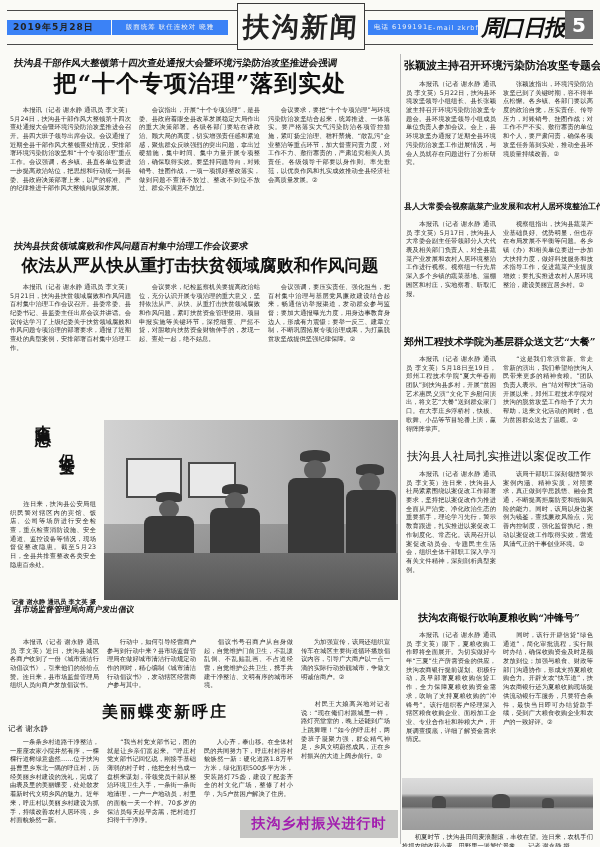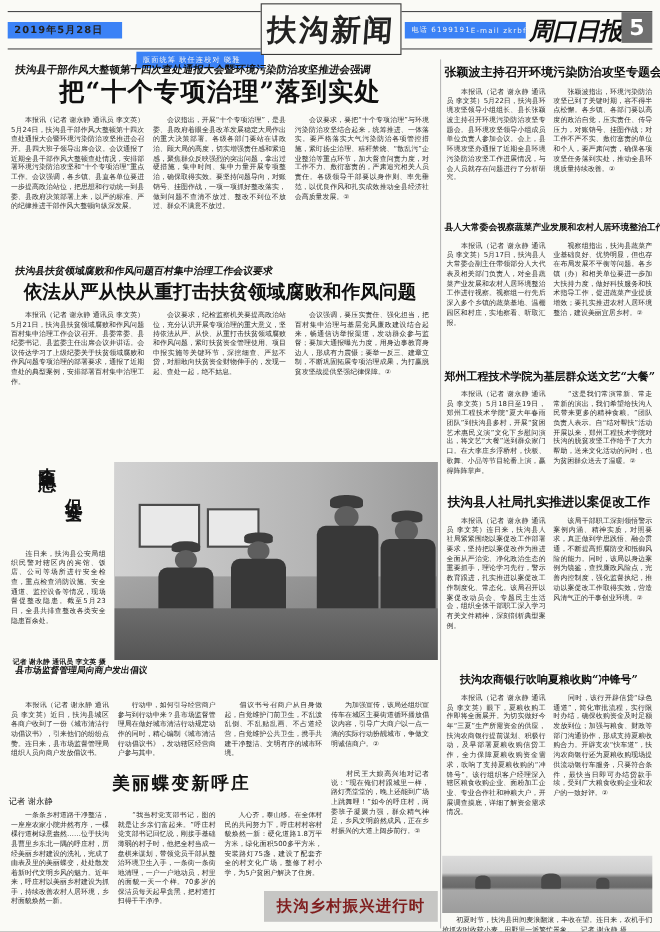--- a/index.html
+++ b/index.html
@@ -24,21 +24,21 @@
   .headline { position:absolute; text-align:center; font-family:"DejaVu Serif", serif; color:#101010;
            white-space:nowrap; }
   .col { position:absolute; font-size:6.3px; line-height:1.38; text-align:justify; color:#2c2c2c;
            overflow:hidden; }
   .byline { position:absolute; font-size:7.5px; text-align:left; color:#222; }
   .vtitle { position:absolute; writing-mode:vertical-rl; text-orientation:upright; font-size:16px;
            font-weight:bold; letter-spacing:3px; font-family:"DejaVu Serif", serif; color:#111; }
   .credit { position:absolute; font-size:6.3px; font-weight:bold; color:#1a1a1a; text-align:right; }
   .banner { position:absolute; left:240px; top:810px; width:158px; height:28px; background:#c6c6c4;
            display:flex; align-items:center; justify-content:center; font-size:14px; font-weight:bold;
-           color:#7f1d1d; letter-spacing:1px; }
+           color:#a21caf; letter-spacing:1px; }
   
   .photo1 { position:absolute; left:104px; top:420px; width:294px; height:180px; overflow:hidden;
            background:linear-gradient(160deg,#c7c7c7 0%,#a7a7a7 35%,#8b8b8b 70%,#777 100%); }
   .ph1-wall { position:absolute; left:0; top:0; width:100%; height:58%;
            background:linear-gradient(90deg,#d2d2d2,#b5b5b5 60%,#9a9a9a); }
   .ph1-screen { position:absolute; background:#e9e9e9; border:2px solid #4b4b4b; }
   .ph1-desk { position:absolute; left:0; bottom:0; width:100%; height:26%;
            background:linear-gradient(#6d6d6d,#555); }
   .ph1-head { position:absolute; background:#5e5e5e; border-radius:50%; }
   .ph1-cap  { position:absolute; background:#3c3c3c; border-radius:45% 45% 20% 20%; }
@@ -52,21 +52,21 @@
 <body>
 
 <div class="page">
 
   <div class="hline" style="left:7px; top:10px; width:586px;"></div>
   <div class="hline" style="left:7px; top:44px; width:586px;"></div>
 
   <div class="gbar" style="left:7px; top:20px; width:104px;">
     <span class="datebar">2019年5月28日</span>
   </div>
-  <div class="gbar" style="left:124px; top:20px; width:116px; justify-content:flex-start;margin-top:27px;">
+  <div class="gbar" style="left:112px; top:20px; width:116px; justify-content:center;">
     <span class="w">版面统筹 耿任连</span>
     <span class="w">校对 晓雅</span>
   </div>
   <div class="gbar" style="left:368px; top:20px; width:110px; justify-content:space-between;">
     <span class="w">电话 6199191</span>
     <span class="w">E-mail zkrbfgxw@181.com</span>
   </div>
 
   <div class="section-box">
     <span class="section-title">扶沟新闻</span>
@@ -132,21 +132,21 @@
   <div class="col" style="left:503px; top:80px; width:90px; height:114px;">　　张颖波指出，环境污染防治攻坚已到了关键时期，容不得半点松懈。各乡镇、各部门要以高度的政治自觉，压实责任、传导压力，对账销号、挂图作战；对工作不严不实、敷衍塞责的单位和个人，要严肃问责，确保各项攻坚任务落到实处，推动全县环境质量持续改善。②</div>
 
   <div class="headline" style="left:404px; top:201px; width:190px; font-size:8px; font-weight:700;">县人大常委会视察蔬菜产业发展和农村人居环境整治工作</div>
   <div class="col" style="left:406px; top:220px; width:90px; height:106px;">　　本报讯（记者 谢永静 通讯员 李文英）5月17日，扶沟县人大常委会副主任带领部分人大代表及相关部门负责人，对全县蔬菜产业发展和农村人居环境整治工作进行视察。视察组一行先后深入多个乡镇的蔬菜基地、温棚园区和村庄，实地察看、听取汇报。</div>
   <div class="col" style="left:503px; top:220px; width:90px; height:106px;">　　视察组指出，扶沟县蔬菜产业基础良好、优势明显，但也存在布局发展不平衡等问题。各乡镇（办）和相关单位要进一步加大扶持力度，做好科技服务和技术指导工作，促进蔬菜产业提质增效；要扎实推进农村人居环境整治，建设美丽宜居乡村。②</div>
 
   <div class="headline" style="left:404px; top:335px; width:190px; font-size:10px; font-weight:700;">郑州工程技术学院为基层群众送文艺“大餐”</div>
   <div class="col" style="left:406px; top:355px; width:90px; height:84px;">　　本报讯（记者 谢永静 通讯员 李文英）5月18日至19日，郑州工程技术学院“夏大年春雨团队”到扶沟县多村，开展“贫困艺术惠民义演”文化下乡慰问演出，将文艺“大餐”送到群众家门口。在大李庄乡浮桥村，快板、歌舞、小品等节目轮番上演，赢得阵阵掌声。</div>
   <div class="col" style="left:503px; top:355px; width:90px; height:84px;">　　“这是我们常演常新、常走常新的演出，我们希望给扶沟人民带来更多的精神食粮。”团队负责人表示。自“结对帮扶”活动开展以来，郑州工程技术学院对扶沟的脱贫攻坚工作给予了大力帮助，送来文化活动的同时，也为贫困群众送去了温暖。②</div>
 
-  <div class="headline" style="left:404px; top:449px; width:190px; font-size:11.5px; font-weight:700;">扶沟县人社局扎实推进以案促改工作</div>
+  <div class="headline" style="left:404px; top:449px; width:190px; font-size:11.5px; font-weight:400;">扶沟县人社局扎实推进以案促改工作</div>
   <div class="col" style="left:406px; top:470px; width:90px; height:130px;">　　本报讯（记者 谢永静 通讯员 李文英）连日来，扶沟县人社局紧紧围绕以案促改工作部署要求，坚持把以案促改作为推进全面从严治党、净化政治生态的重要抓手，理论学习先行，警示教育跟进，扎实推进以案促改工作制度化、常态化。该局召开以案促改动员会、专题民主生活会，组织全体干部职工深入学习有关文件精神，深刻剖析典型案例。</div>
   <div class="col" style="left:503px; top:470px; width:90px; height:130px;">　　该局干部职工深刻领悟警示案例内涵、精神实质，对照要求，真正做到学思践悟、融会贯通，不断提高拒腐防变和抵御风险的能力。同时，该局以身边案例为镜鉴，查找廉政风险点，完善内控制度，强化监督执纪，推动以案促改工作取得实效，营造风清气正的干事创业环境。②</div>
 
   <div class="headline" style="left:404px; top:611px; width:190px; font-size:10px; font-weight:700;">扶沟农商银行吹响夏粮收购“冲锋号”</div>
   <div class="col" style="left:406px; top:631px; width:90px; height:144px;">　　本报讯（记者 谢永静 通讯员 李文英）眼下，夏粮收购工作即将全面展开。为切实做好今年“三夏”生产所需资金的供应，扶沟农商银行提前谋划、积极行动，及早部署夏粮收购信贷工作，全力保障夏粮收购资金需求，吹响了支持夏粮收购的“冲锋号”。该行组织客户经理深入辖区粮食收购企业、面粉加工企业、专业合作社和种粮大户，开展调查摸底，详细了解资金需求情况。</div>
   <div class="col" style="left:503px; top:631px; width:90px; height:144px;">　　同时，该行开辟信贷“绿色通道”，简化审批流程，实行限时办结，确保收购资金及时足额发放到位；加强与粮食、财政等部门沟通协作，形成支持夏粮收购合力。开辟支农“快车道”，扶沟农商银行还为夏粮收购现场提供流动银行车服务，只要符合条件，最快当日即可办结贷款手续，受到广大粮食收购企业和农户的一致好评。②</div>
 
   <div class="photo2">
     <div class="ph2-fig" style="left:30px;  top:18px; width:14px; height:12px;"></div>
     <div class="ph2-fig" style="left:90px;  top:16px; width:18px; height:14px;"></div>

